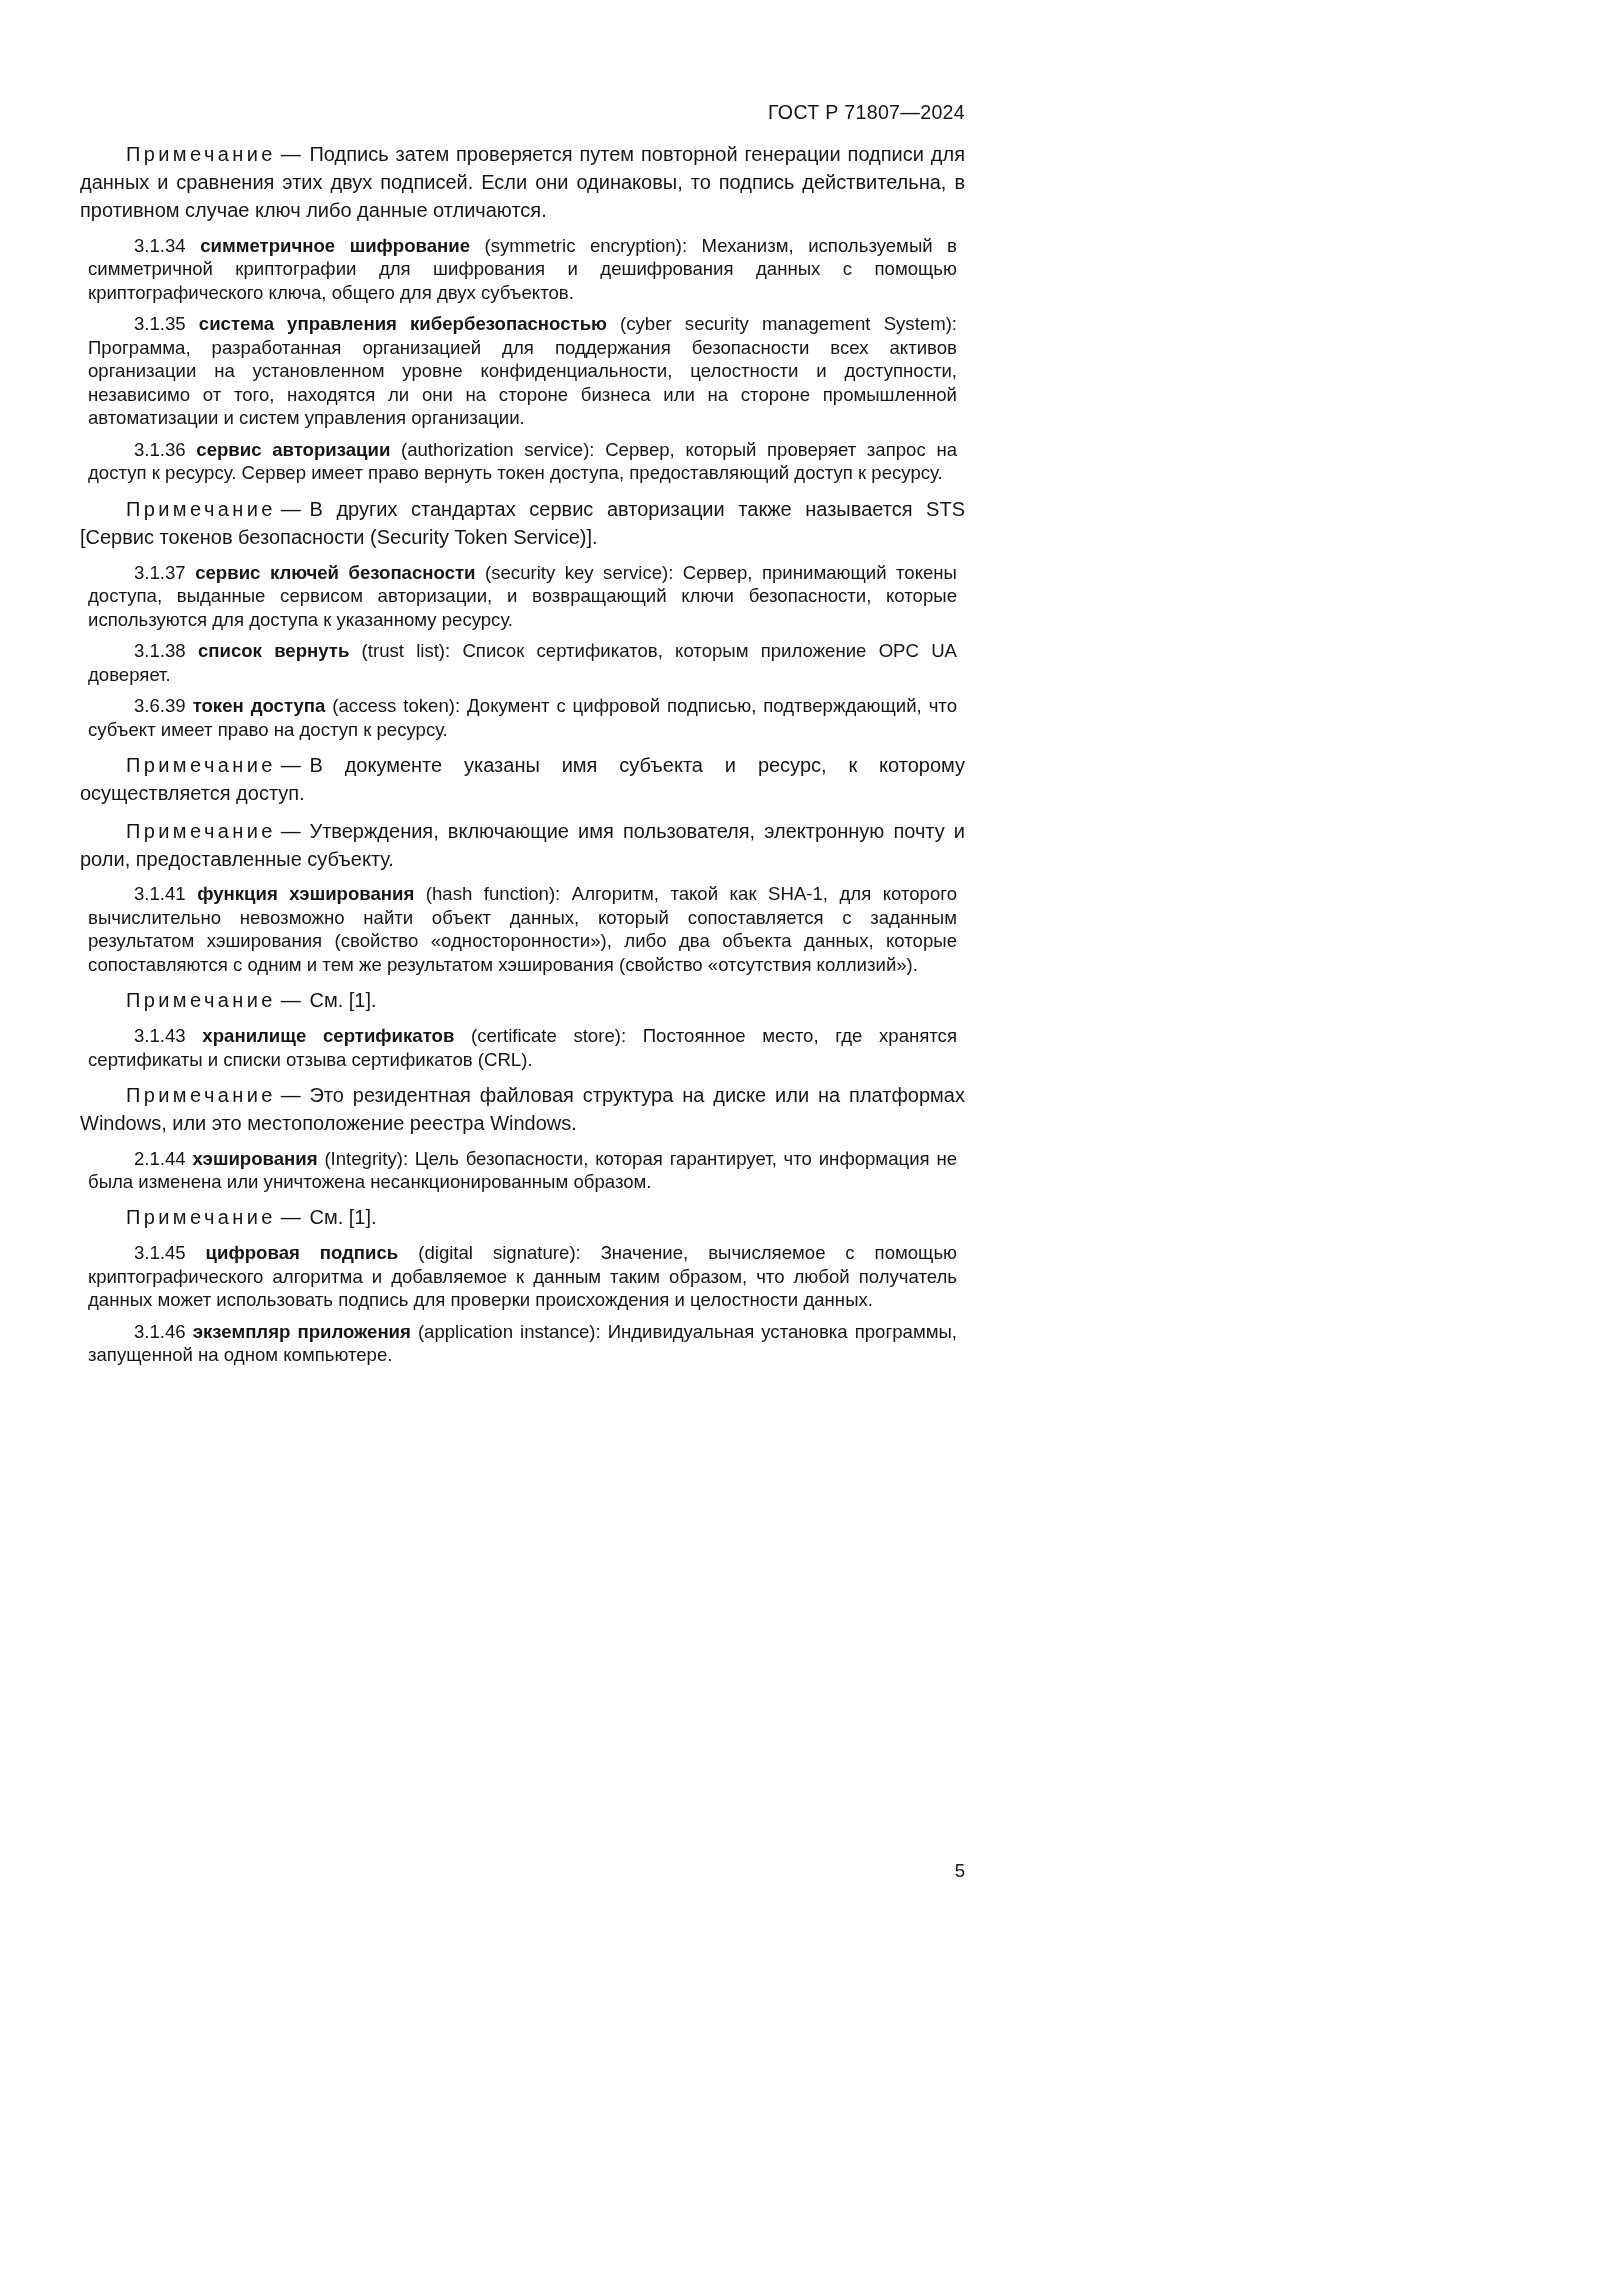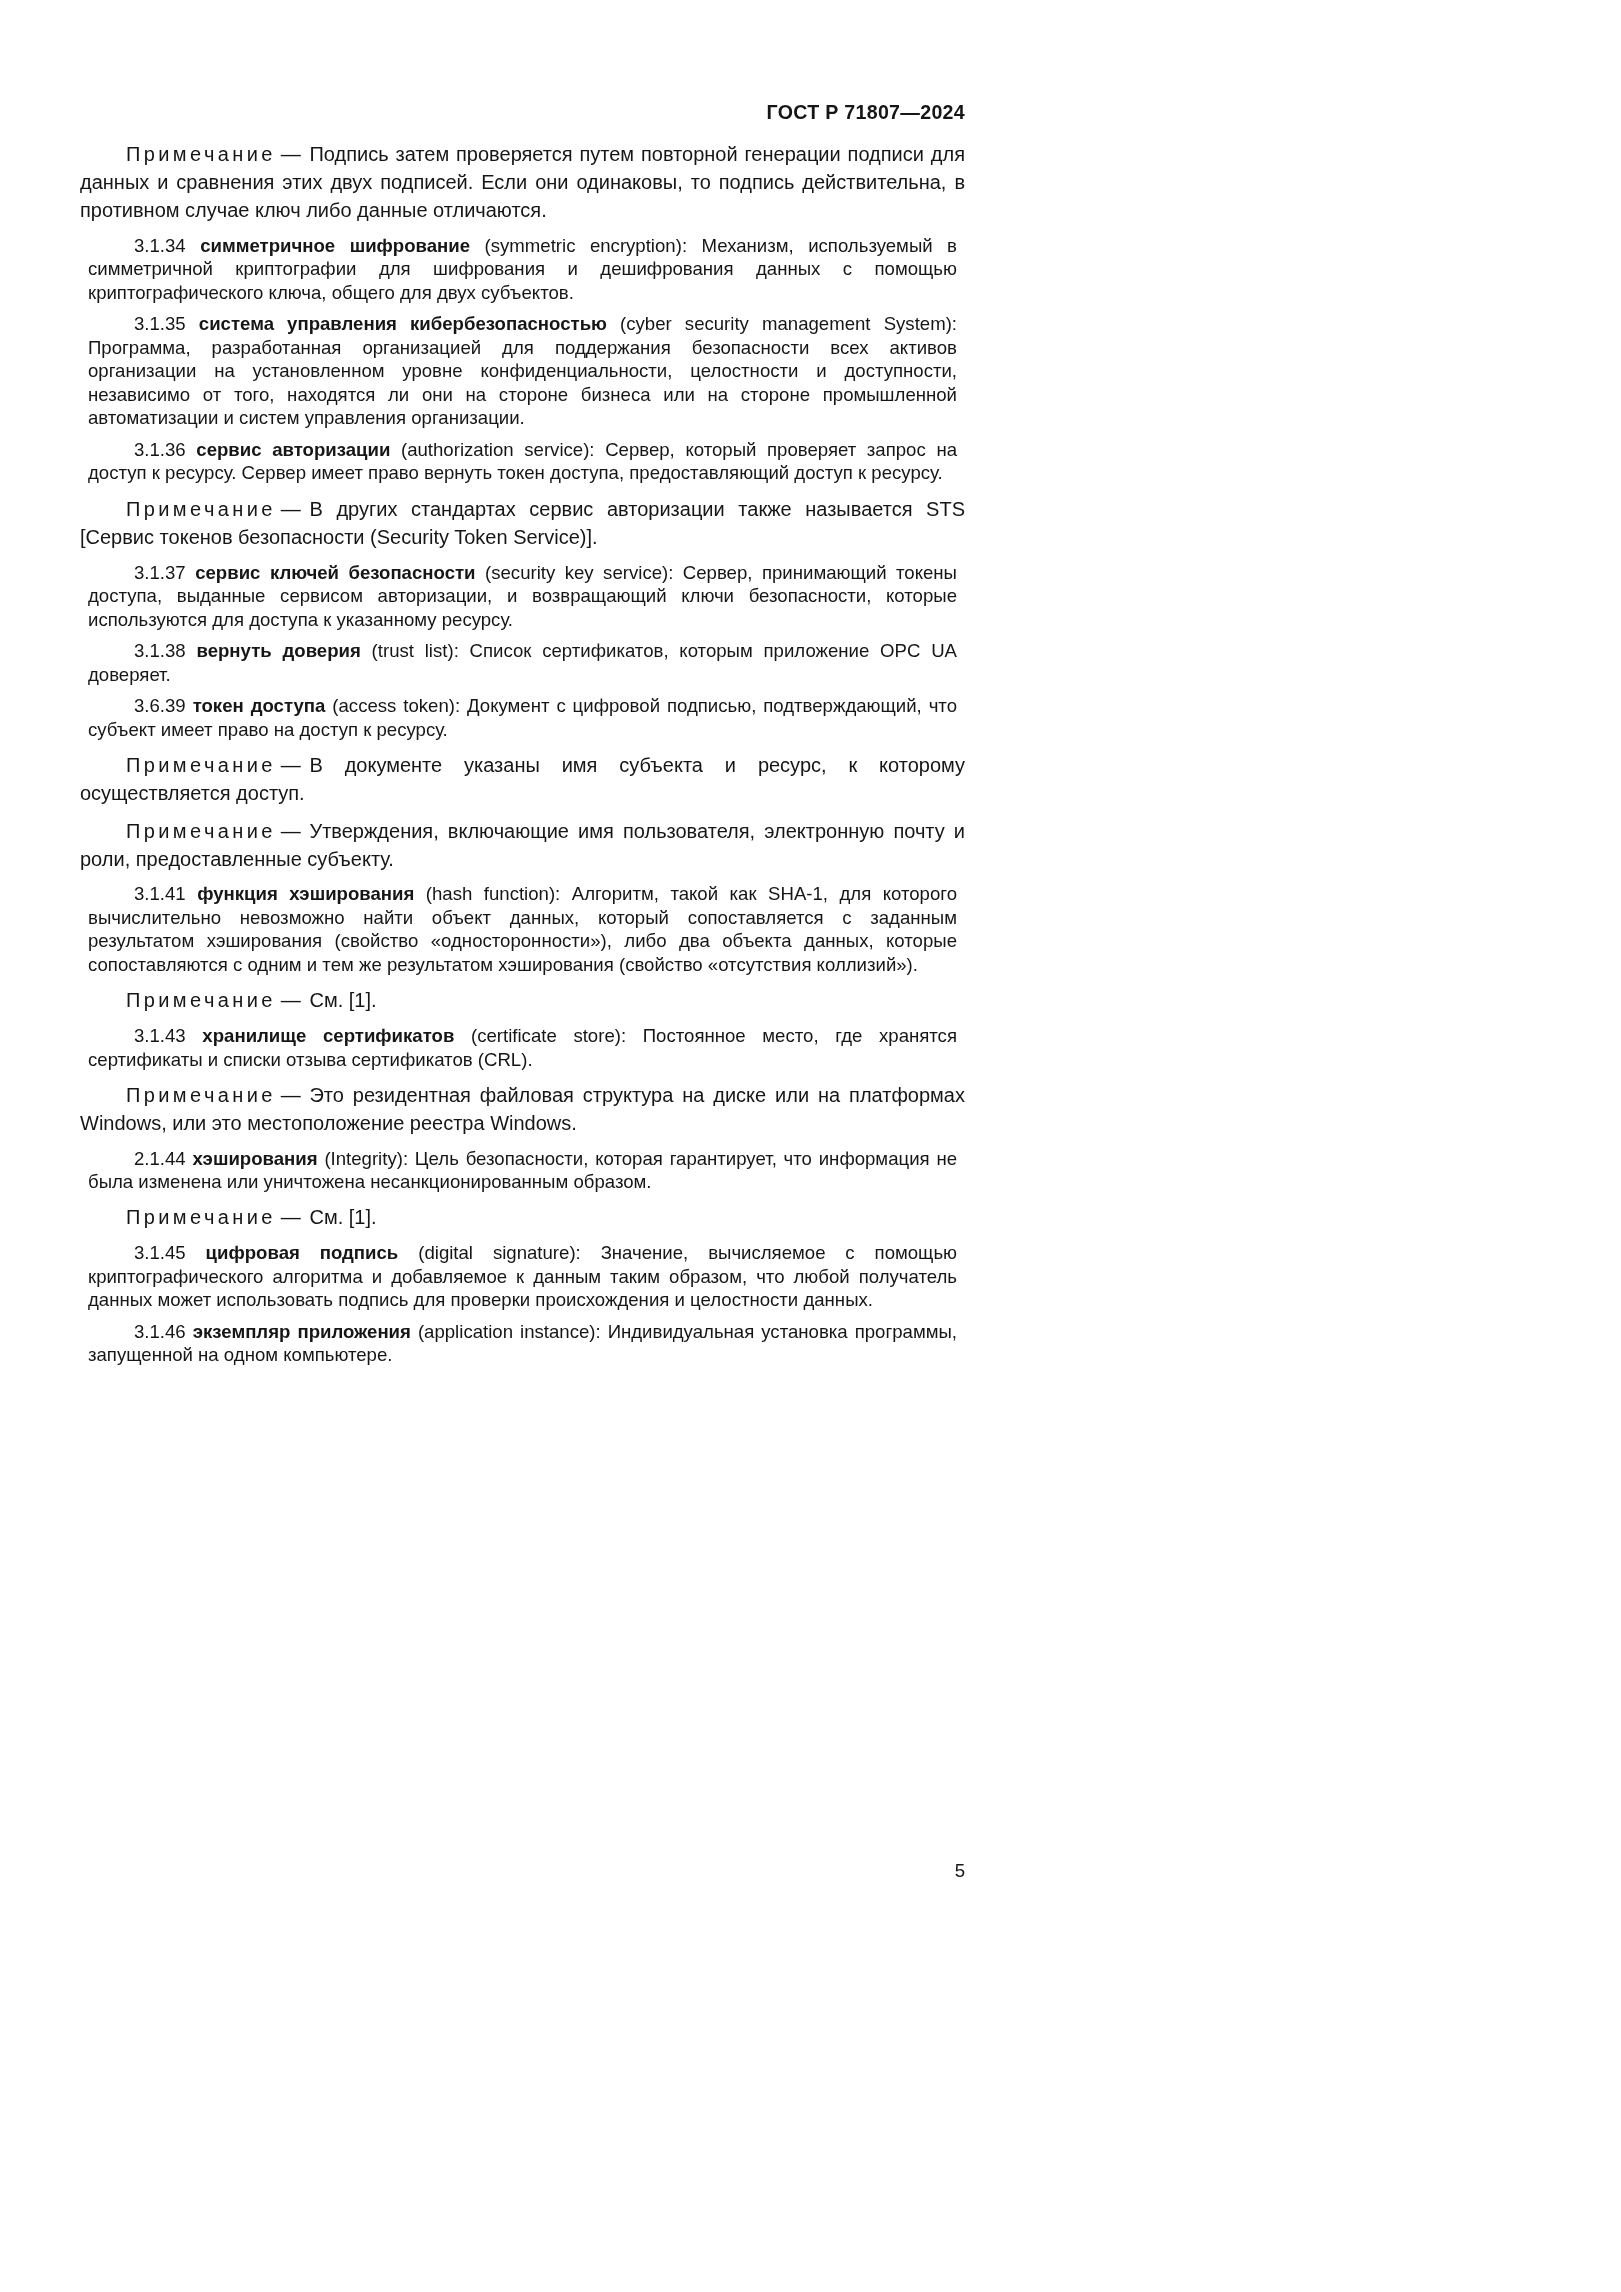--- a/index.html
+++ b/index.html
@@ -14,21 +14,21 @@
     overflow: hidden;
   }
   .content {
     position: absolute;
     left: 80px;
     top: 101px;
     width: 885px;
   }
   .doc-header {
     text-align: right;
-    font-weight: bold;
+    font-weight: normal;
     font-size: 19.6px;
     line-height: 23.5px;
     margin: 0 0 15.7px 0;
     letter-spacing: 0.3px;
   }
   .para {
     margin: 8px;
     text-align: justify;
     text-indent: 46px;
   }
@@ -67,21 +67,21 @@
 
     <p class="para term"><span class="num">3.1.35</span> <b class="term-title">система управления кибербезопасностью</b> <span class="def">(cyber security management System): Программа, разработанная организацией для поддержания безопасности всех активов организации на установленном уровне конфиденциальности, целостности и доступности, независимо от того, находятся ли они на стороне бизнеса или на стороне промышленной автоматизации и систем управления организации.</span></p>
 
     <p class="para term"><span class="num">3.1.36</span> <b class="term-title">сервис авторизации</b> <span class="def">(authorization service): Сервер, который проверяет запрос на доступ к ресурсу. Сервер имеет право вернуть токен доступа, предоставляющий доступ к ресурсу.</span></p>
 
     <p class="para note"><span class="note-label">Примечание</span><span class="note-dash">—</span><span class="note-text">В других стандартах сервис авторизации также называется STS [Сервис токенов безопасности (Security Token Service)].</span></p>
 
     <p class="para term"><span class="num">3.1.37</span> <b class="term-title">сервис ключей безопасности</b> <span class="def">(security key service): Сервер, принимающий токены доступа, выданные сервисом авторизации, и возвращающий ключи безопасности, которые используются для доступа к указанному ресурсу.</span></p>
 
 
-    <p class="para term"><span class="num">3.1.38</span> <b class="term-title">вернуть доверия</b> <span class="def">(trust list): Список сертификатов, которым приложение OPC UA доверяет.</span></p>
+    <p class="para term"><span class="num">3.1.38</span> <b class="term-title">список вернуть</b> <span class="def">(trust list): Список сертификатов, которым приложение OPC UA доверяет.</span></p>
 
     <p class="para term"><span class="num">3.6.39</span> <b class="term-title">токен доступа</b> <span class="def">(access token): Документ с цифровой подписью, подтверждающий, что субъект имеет право на доступ к ресурсу.</span></p>
 
     <p class="para note"><span class="note-label">Примечание</span><span class="note-dash">—</span><span class="note-text">В документе указаны имя субъекта и ресурс, к которому осуществляется доступ.</span></p>
 
 
     <p class="para note"><span class="note-label">Примечание</span><span class="note-dash">—</span><span class="note-text">Утверждения, включающие имя пользователя, электронную почту и роли, предоставленные субъекту.</span></p>
 
     <p class="para term"><span class="num">3.1.41</span> <b class="term-title">функция хэширования</b> <span class="def">(hash function): Алгоритм, такой как SHA-1, для которого вычислительно невозможно найти объект данных, который сопоставляется с заданным результатом хэширования (свойство «односторонности»), либо два объекта данных, которые сопоставляются с одним и тем же результатом хэширования (свойство «отсутствия коллизий»).</span></p>
 

